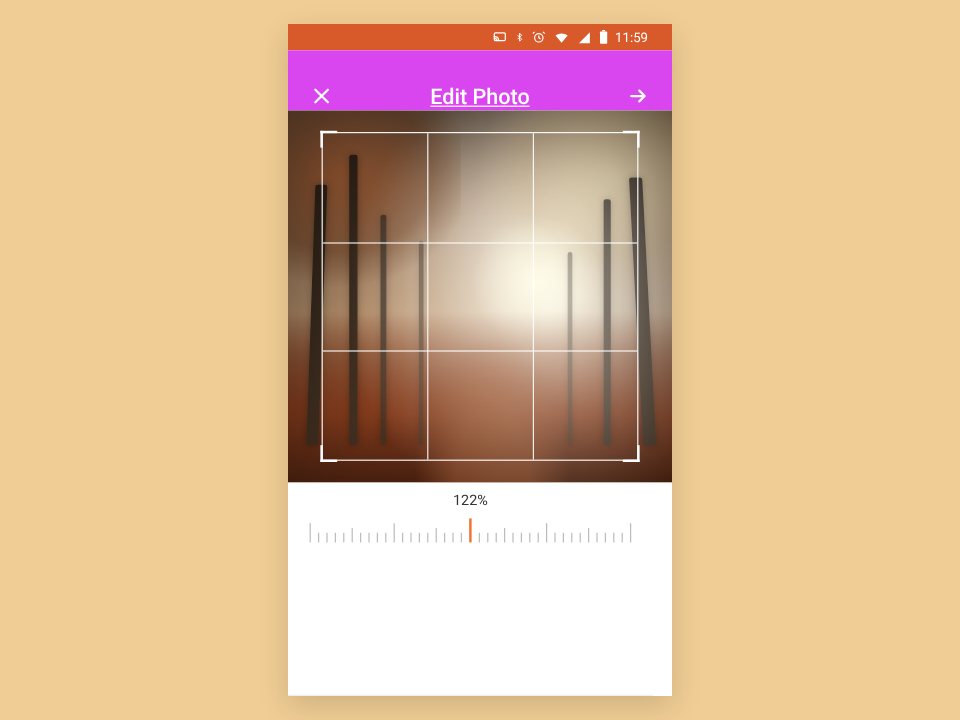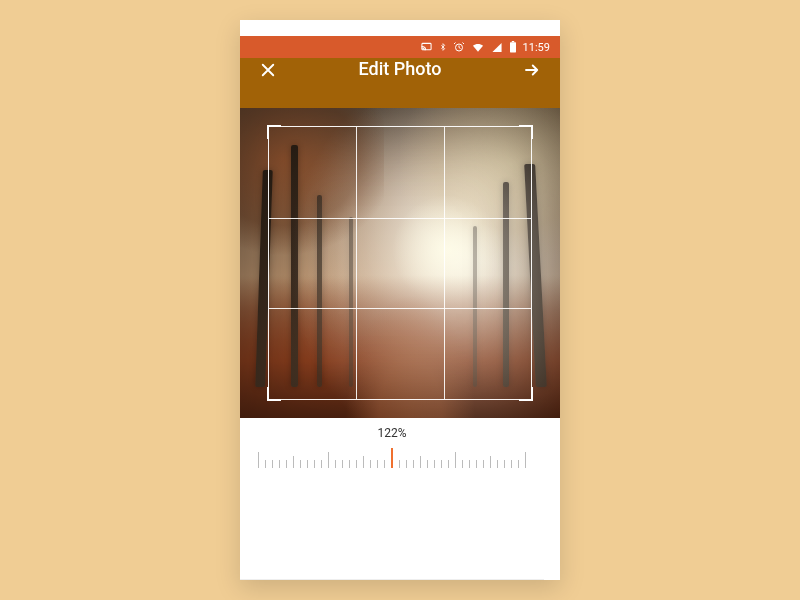--- a/index.html
+++ b/index.html
@@ -21,35 +21,35 @@
     display: flex;
     flex-direction: column;
     overflow: hidden;
   }
   .status-bar {
     height: 22px;
     background: #d85a2b;
     display: flex;
     align-items: center;
     justify-content: flex-end;
-    padding: 0 10px;
+    padding: 0 20px;
     gap: 6px;
     color: #fff;
     font-size: 11px;
-    margin-top: 16px;
   }
   .status-bar .ic { display:flex; align-items:center; }
   .app-bar {
     height: 50px;
-    background: #a16207;
+    background: #d946ef;
     display: flex;
-    align-items: flex-start;
+    align-items: flex-end;
     justify-content: space-between;
     padding: 0 16px;
     color: #fff;
+    text-decoration: underline;
   }
   .app-bar .title {
     font-size: 18px;
     font-weight: 500;
   }
   .app-bar .hit { width: 24px; height: 24px; display:flex; align-items:center; justify-content:center; cursor:pointer; }
   .photo-area {
     position: relative;
     height: 310px;
     overflow: hidden;

